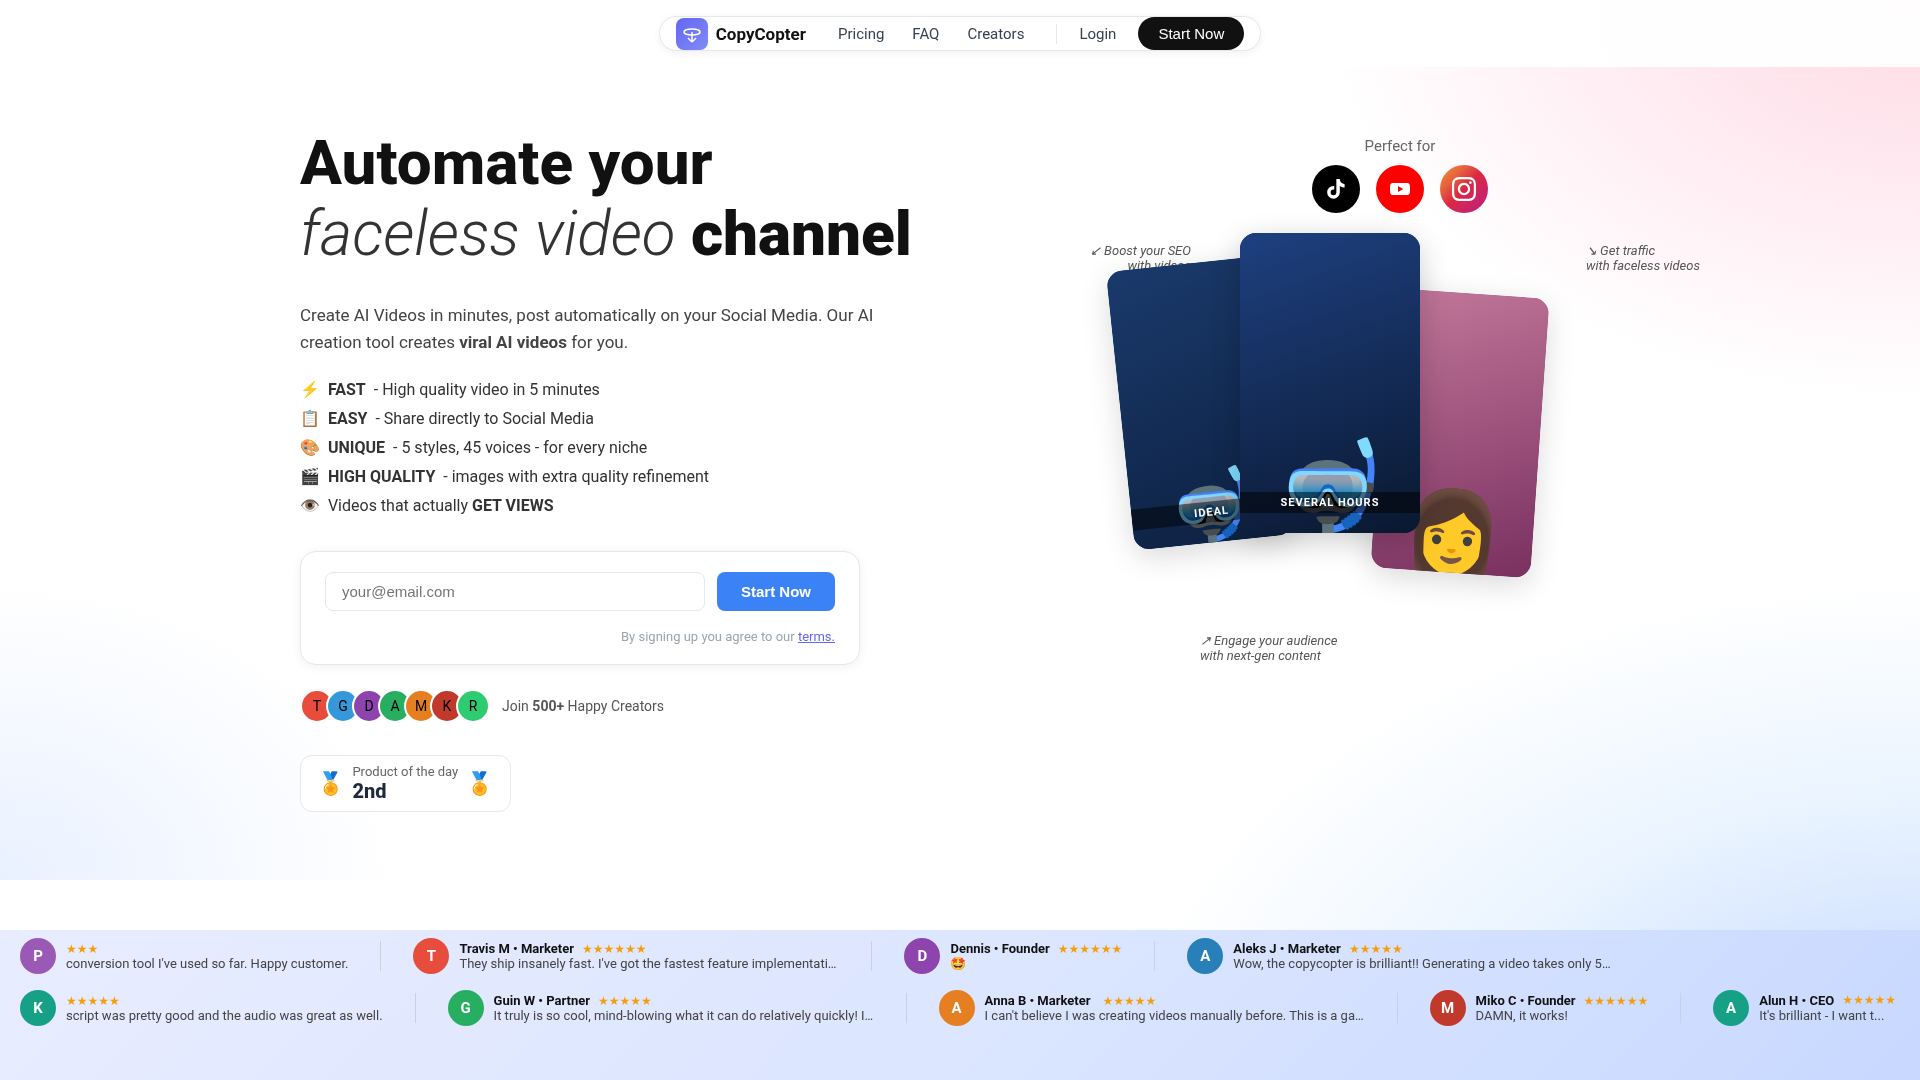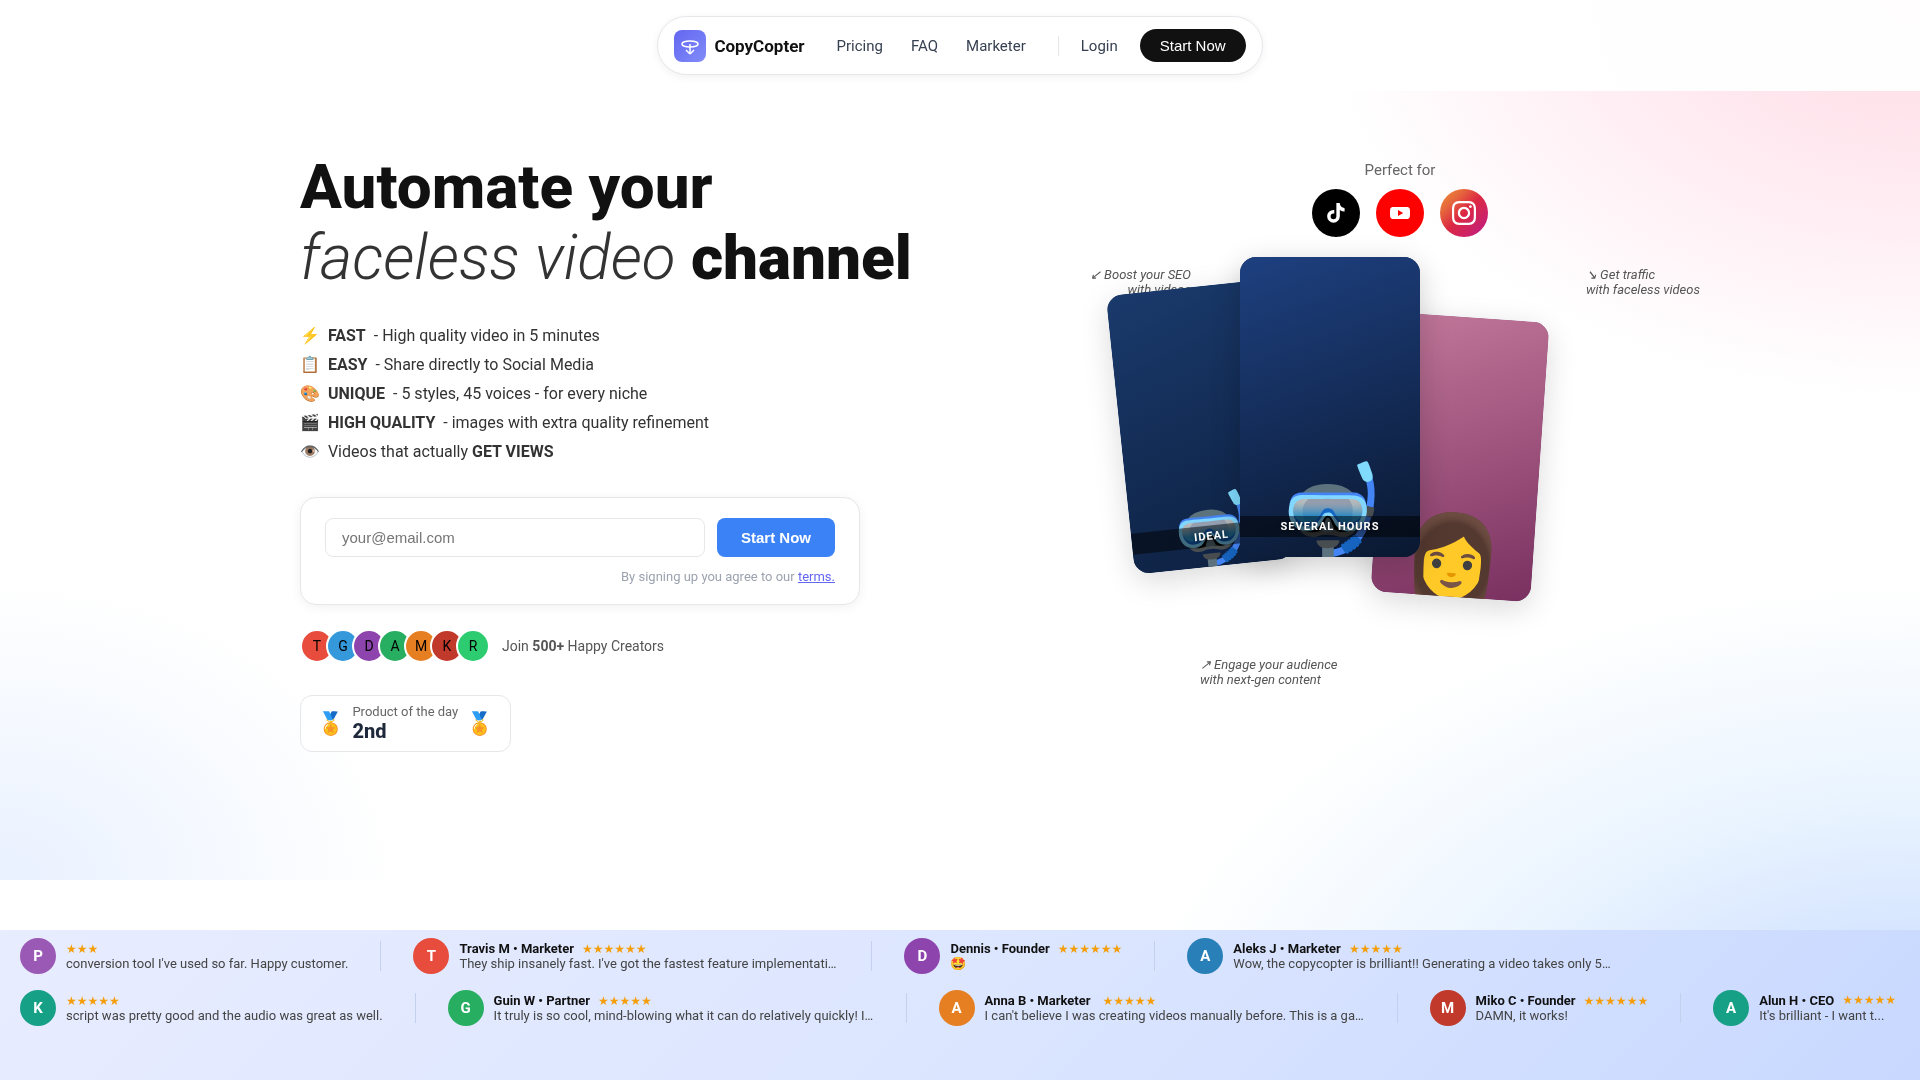--- a/index.html
+++ b/index.html
@@ -48,21 +48,21 @@
       padding: 16px 0;
       background: rgba(255,255,255,0.95);
     }
     .navbar-inner {
       display: flex;
       align-items: center;
       gap: 0;
       background: #fff;
       border: 1px solid #e5e7eb;
       border-radius: 50px;
-      padding: 12px 16px;
+      padding: 0 16px;
       box-shadow: 0 2px 8px rgba(0,0,0,0.06);
     }
     .logo-area {
       display: flex;
       align-items: center;
       gap: 8px;
       margin-right: 20px;
     }
     .logo-icon {
       width: 32px;
@@ -171,21 +171,21 @@
       border: 1px solid #e5e7eb;
       border-radius: 16px;
       padding: 20px 24px;
       margin-bottom: 24px;
       box-shadow: 0 2px 12px rgba(0,0,0,0.06);
       max-width: 560px;
     }
     .email-form-inner {
       display: flex;
       gap: 12px;
-      margin-bottom: 12px;
+      margin-bottom: 18px;
     }
     .email-input {
       flex: 1;
       border: 1px solid #e5e7eb;
       border-radius: 8px;
       padding: 10px 16px;
       font-size: 15px;
       color: #9ca3af;
       outline: none;
     }
@@ -415,38 +415,43 @@
           <line x1="10" y1="8" x2="10" y2="18" stroke="#fff" stroke-width="1.5"></line>
           <line x1="6" y1="14" x2="10" y2="18" stroke="#fff" stroke-width="1.5"></line>
           <line x1="14" y1="14" x2="10" y2="18" stroke="#fff" stroke-width="1.5"></line>
         </svg>
       </div>
       <span class="logo-text">CopyCopter</span>
     </div>
     <div class="nav-links">
       <a class="nav-link">Pricing</a>
       <a class="nav-link">FAQ</a>
-      <a class="nav-link">Marketer</a>
+      <a class="nav-link">Creators</a>
     </div>
     <div class="nav-divider"></div>
     <span class="nav-login">Login</span>
     <button class="nav-start-btn">Start Now</button>
   </div>
 </nav>
 
 <div class="main-content">
 
   <div class="left-side">
     <h1 class="hero-title">
       <span class="normal">Automate your</span><br>
       <span class="italic-light">faceless video</span>
       <span> </span>
       <span class="bold">channel</span>
     </h1>
 
+    <p class="hero-desc">
+      <span>Create AI Videos in minutes, post automatically on your Social Media. Our AI creation tool creates</span>
+      <span class="highlight">viral AI videos</span>
+      <span> </span><span>for you.</span>
+    </p>
 
     <ul class="features-list">
       <li>
         <span>⚡</span>
         <span class="feature-keyword">FAST</span>
         <span>- High quality video in 5 minutes</span>
       </li>
       <li>
         <span>📋</span>
         <span class="feature-keyword">EASY</span>

